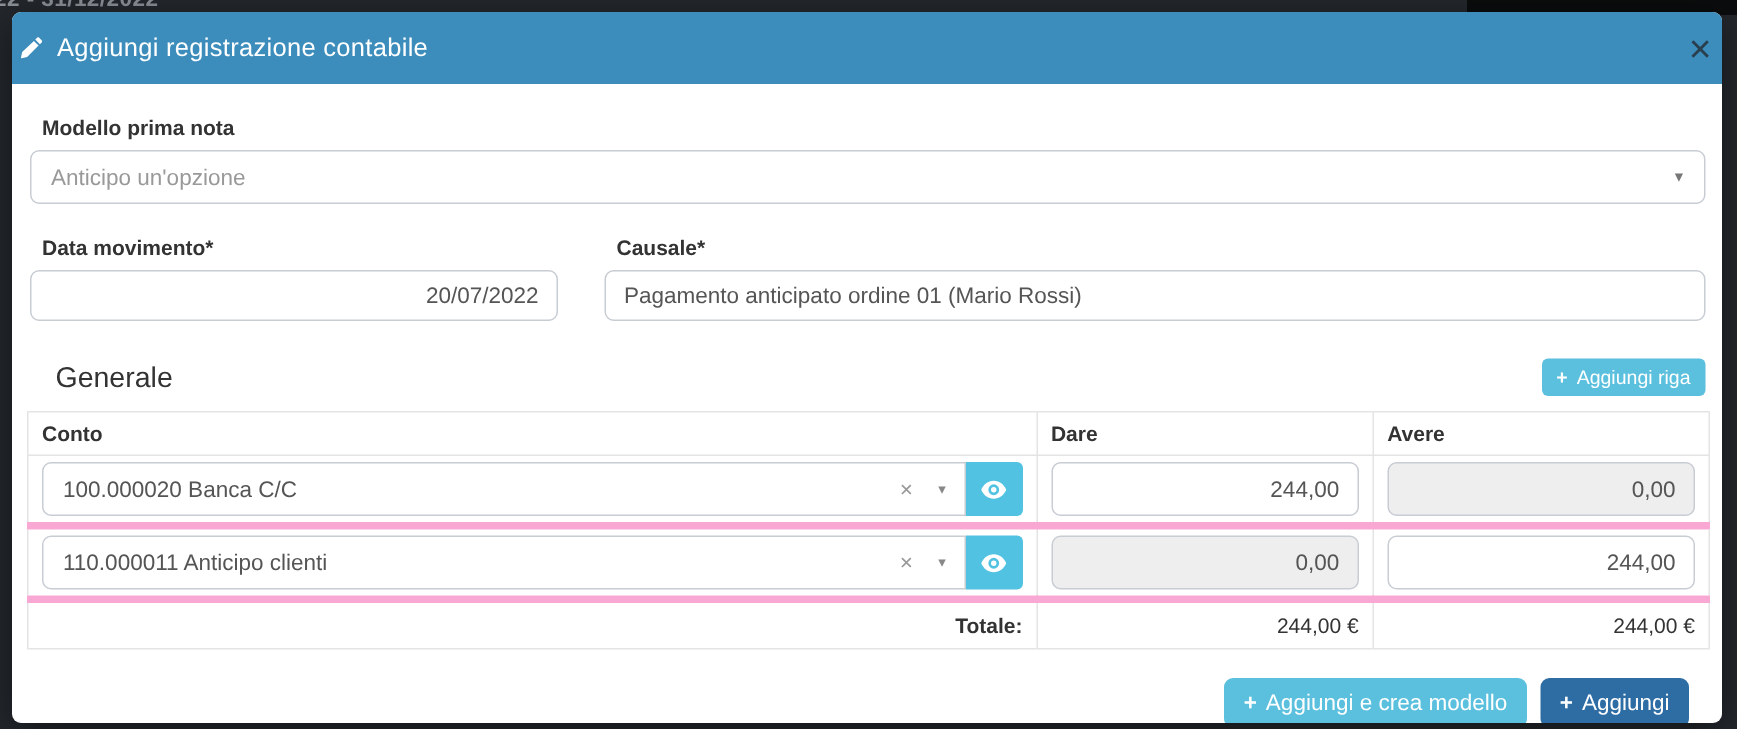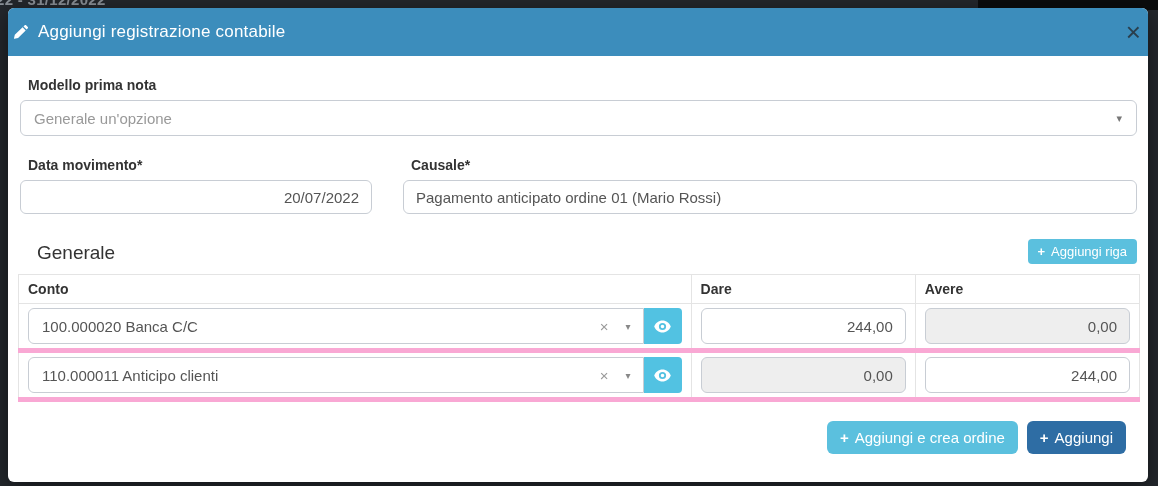--- a/index.html
+++ b/index.html
@@ -83,21 +83,21 @@
           </svg>
       </span>
       <span class="modal-title">Aggiungi registrazione contabile</span>
       <button class="close-btn">×</button>
     </div>
 
     <div class="modal-body">
 
       <label>Modello prima nota</label>
       <div class="select-box">
-        <span class="select-placeholder">Generale un'opzione</span>
+        <span class="select-placeholder">Anticipo un'opzione</span>
         <span class="caret">▾</span>
       </div>
 
       <div class="row2">
         <div class="field-date">
           <label>Data movimento*</label>
           <input class="text-input center" value="20/07/2022" style="">
         </div>
         <div class="field-causale">
           <label>Causale*</label>
@@ -156,27 +156,32 @@
                 <button class="eye-btn">
                   <svg width="17" height="13" viewBox="0 0 17 13">
                       <path fill="#fff" fill-rule="evenodd" d="M8.5.5C4.7.5 1.6 3 .2 6.5 1.6 10 4.7 12.5 8.5 12.5S15.4 10 16.8 6.5C15.4 3 12.3.5 8.5.5zm0 9.6a3.6 3.6 0 1 1 0-7.2 3.6 3.6 0 0 1 0 7.2zm0-5.4a1.8 1.8 0 1 0 0 3.6 1.8 1.8 0 0 0 0-3.6z"></path>
                     </svg>
                 </button>
               </div>
             </td>
             <td><input class="amount-input" disabled="" value="0,00" style=""></td>
             <td><input class="amount-input" value="244,00" style=""></td>
           </tr>
+          <tr class="total-row">
+            <td class="total-label">Totale:</td>
+            <td class="total-amount">244,00 €</td>
+            <td class="total-amount">244,00 €</td>
+          </tr>
         </tbody>
       </table>
 
       <div class="modal-footer">
         <button class="btn btn-info">
           <span class="plus">+</span>
-          <span>Aggiungi e crea ordine</span>
+          <span>Aggiungi e crea modello</span>
         </button>
         <button class="btn btn-primary">
           <span class="plus">+</span>
           <span>Aggiungi</span>
         </button>
       </div>
 
     </div>
   </div>
 </div>

